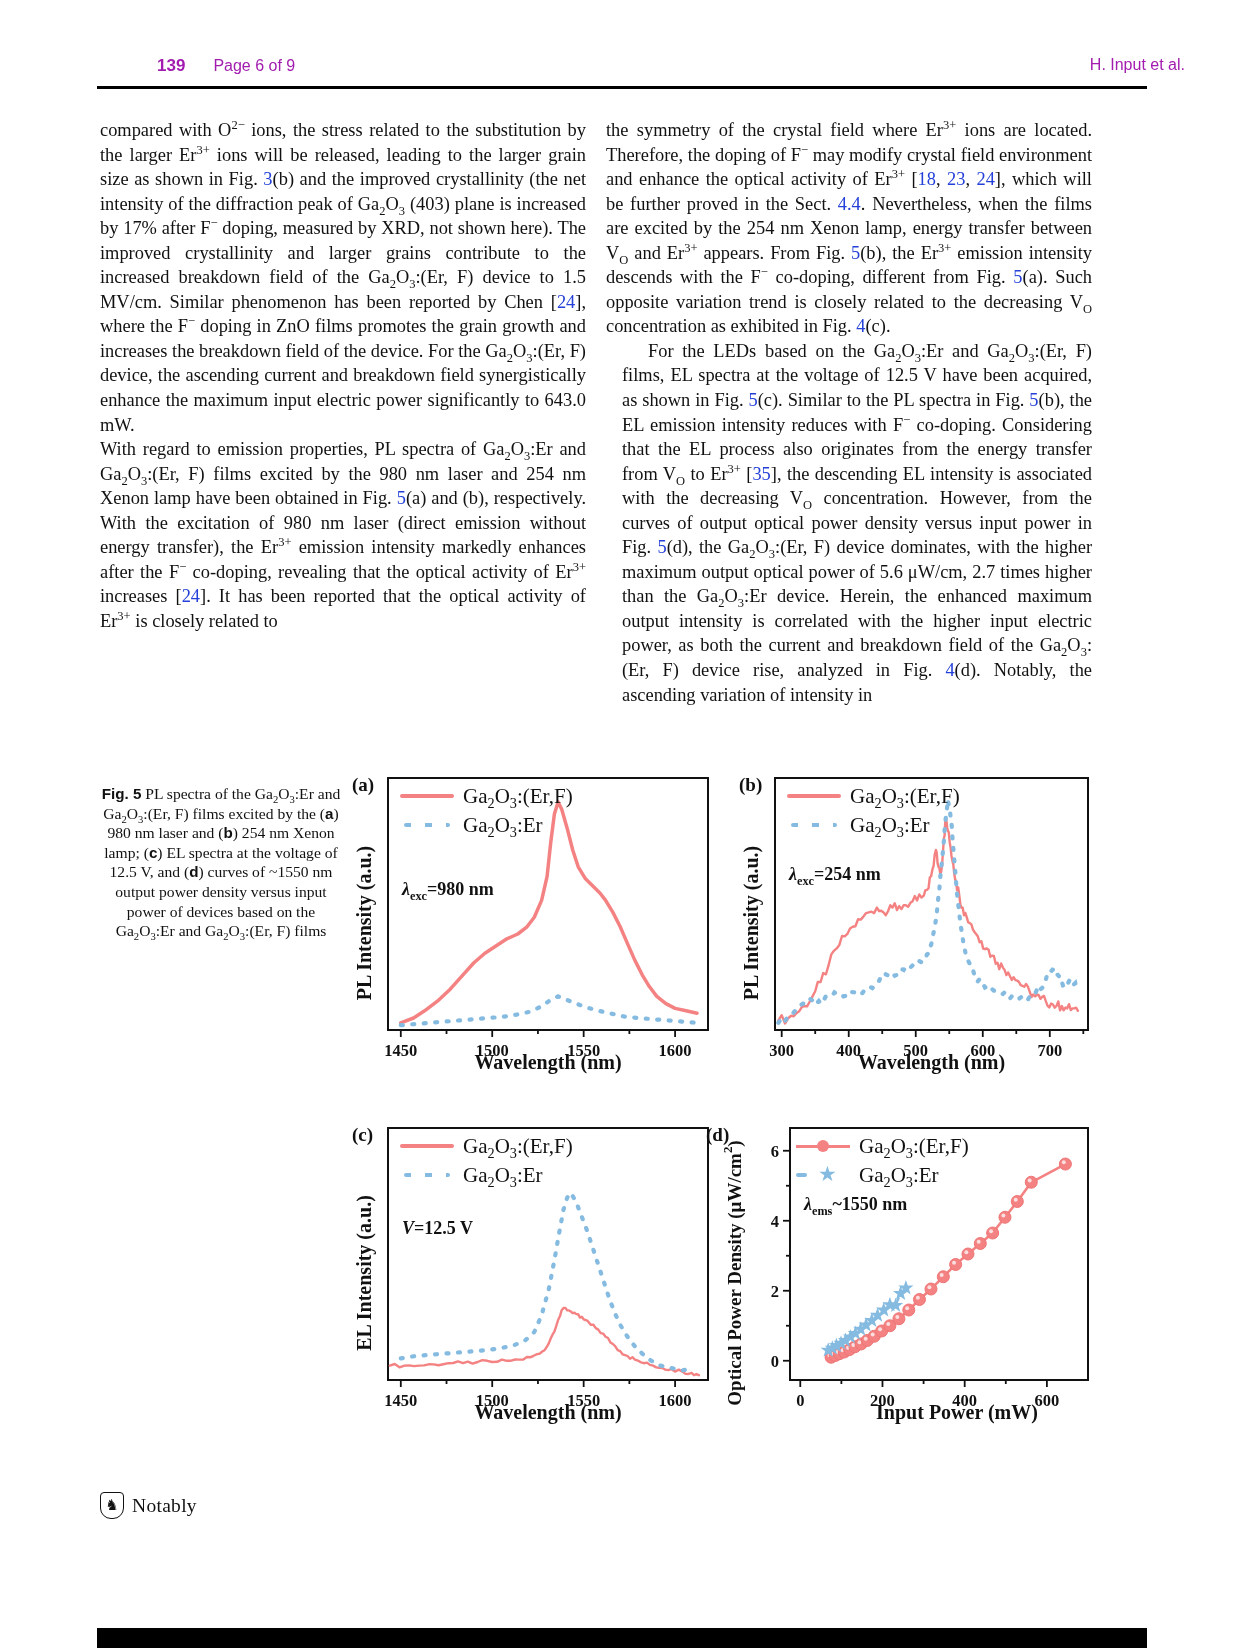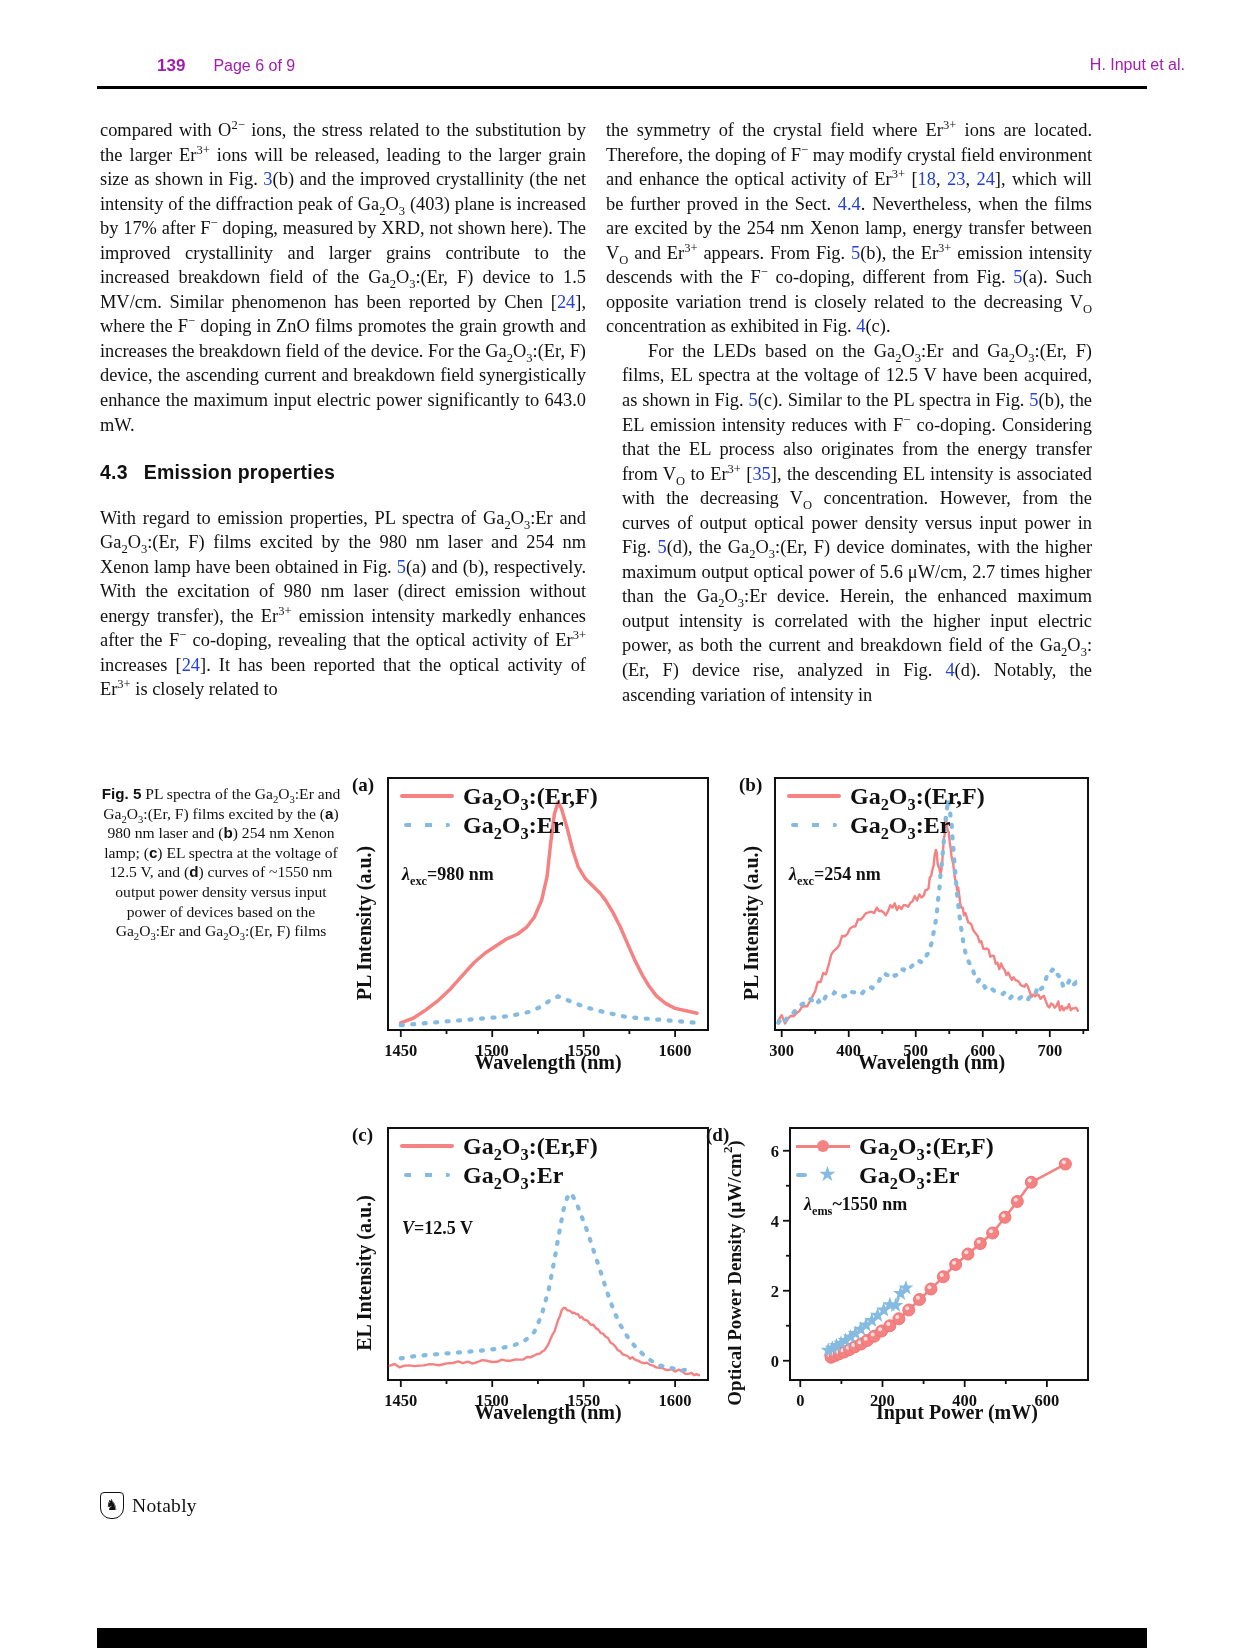--- a/index.html
+++ b/index.html
@@ -51,21 +51,21 @@
        margin-top:-2.1px;border-radius:3px;
        background:repeating-linear-gradient(90deg,var(--c) 0 7px,transparent 7px 21px);}
   .ls-circle::before{content:"";position:absolute;left:0;right:0;top:50%;height:3px;
        margin-top:-1.5px;background:var(--c);}
   .ls-circle::after{content:"";position:absolute;left:50%;top:50%;width:12px;height:12px;
        transform:translate(-50%,-50%);border-radius:50%;background:var(--c);}
   .ls-dashstar::before{content:"";position:absolute;left:0;top:50%;width:11px;height:4px;
        margin-top:-2px;background:var(--c);border-radius:2px;}
   .ls-dashstar .star{position:absolute;left:22px;top:50%;transform:translateY(-54%);
        color:var(--c);font-size:21px;font-style:normal;}
-  .lg-lbl{font-weight:bold;font-size:24px;white-space:nowrap;}
+  .lg-lbl{font-weight:normal;font-size:21px;white-space:nowrap;}
   
   .springer{position:absolute;left:100px;top:1492px;display:flex;align-items:center;gap:8px;
        font-size:19.5px;letter-spacing:.3px;}
   .springer .mark{width:22px;height:25px;border:1.8px solid #111;
        border-radius:4px 4px 11px 11px;display:flex;align-items:center;justify-content:center;
        font-size:15px;line-height:1;}
   .bottombar{position:absolute;left:97px;top:1628px;width:1050px;height:20px;background:#000;}
 </style>
 </head>
 <body>
@@ -73,21 +73,20 @@
 <div class="page">
 
   <div class="hdr">
     <span class="artnum">139</span><span>Page 6 of 9</span>
     <span class="authors">H. Input et al.</span>
   </div>
   <div class="rule"></div>
 
   <div class="col col-left">
     <p>compared with O<sup>2−</sup> ions, the stress related to the substitution by the larger Er<sup>3+</sup> ions will be released, leading to the larger grain size as shown in Fig. <span class="ref">3</span>(b) and the improved crystallinity (the net intensity of the diffraction peak of Ga<sub>2</sub>O<sub>3</sub> (403) plane is increased by 17% after F<sup>−</sup> doping, measured by XRD, not shown here). The improved crystallinity and larger grains contribute to the increased breakdown field of the Ga<sub>2</sub>O<sub>3</sub>:(Er, F) device to 1.5 MV/cm. Similar phenomenon has been reported by Chen [<span class="ref">24</span>], where the F<sup>−</sup> doping in ZnO films promotes the grain growth and increases the breakdown field of the device. For the Ga<sub>2</sub>O<sub>3</sub>:(Er, F) device, the ascending current and breakdown field synergistically enhance the maximum input electric power significantly to 643.0 mW.</p>
-    <h2 class="heading"><span class="hnum">4.3</span><span>Emission properties</span></h2>
     <p>With regard to emission properties, PL spectra of Ga<sub>2</sub>O<sub>3</sub>:Er and Ga<sub>2</sub>O<sub>3</sub>:(Er, F) films excited by the 980 nm laser and 254 nm Xenon lamp have been obtained in Fig. <span class="ref">5</span>(a) and (b), respectively. With the excitation of 980 nm laser (direct emission without energy transfer), the Er<sup>3+</sup> emission intensity markedly enhances after the F<sup>−</sup> co-doping, revealing that the optical activity of Er<sup>3+</sup> increases [<span class="ref">24</span>]. It has been reported that the optical activity of Er<sup>3+</sup> is closely related to</p>
   </div>
 
   <div class="col col-right">
     <p>the symmetry of the crystal field where Er<sup>3+</sup> ions are located. Therefore, the doping of F<sup>−</sup> may modify crystal field environment and enhance the optical activity of Er<sup>3+</sup> [<span class="ref">18</span>, <span class="ref">23</span>, <span class="ref">24</span>], which will be further proved in the Sect. <span class="ref">4.4</span>. Nevertheless, when the films are excited by the 254 nm Xenon lamp, energy transfer between V<sub>O</sub> and Er<sup>3+</sup> appears. From Fig. <span class="ref">5</span>(b), the Er<sup>3+</sup> emission intensity descends with the F<sup>−</sup> co-doping, different from Fig. <span class="ref">5</span>(a). Such opposite variation trend is closely related to the decreasing V<sub>O</sub> concentration as exhibited in Fig. <span class="ref">4</span>(c).</p>
     <p class="indent">For the LEDs based on the Ga<sub>2</sub>O<sub>3</sub>:Er and Ga<sub>2</sub>O<sub>3</sub>:(Er, F) films, EL spectra at the voltage of 12.5 V have been acquired, as shown in Fig. <span class="ref">5</span>(c). Similar to the PL spectra in Fig. <span class="ref">5</span>(b), the EL emission intensity reduces with F<sup>−</sup> co-doping. Considering that the EL process also originates from the energy transfer from V<sub>O</sub> to Er<sup>3+</sup> [<span class="ref">35</span>], the descending EL intensity is associated with the decreasing V<sub>O</sub> concentration. However, from the curves of output optical power density versus input power in Fig. <span class="ref">5</span>(d), the Ga<sub>2</sub>O<sub>3</sub>:(Er, F) device dominates, with the higher maximum output optical power of 5.6 μW/cm, 2.7 times higher than the Ga<sub>2</sub>O<sub>3</sub>:Er device. Herein, the enhanced maximum output intensity is correlated with the higher input electric power, as both the current and breakdown field of the Ga<sub>2</sub>O<sub>3</sub>:(Er, F) device rise, analyzed in Fig. <span class="ref">4</span>(d). Notably, the ascending variation of intensity in</p>
   </div>
 
   <div class="caption"><b>Fig. 5</b>  PL spectra of the Ga<sub>2</sub>O<sub>3</sub>:Er and Ga<sub>2</sub>O<sub>3</sub>:(Er, F) films excited by the (<b>a</b>) 980 nm laser and (<b>b</b>) 254 nm Xenon lamp; (<b>c</b>) EL spectra at the voltage of 12.5 V, and (<b>d</b>) curves of ~1550 nm output power density versus input power of devices based on the Ga<sub>2</sub>O<sub>3</sub>:Er and Ga<sub>2</sub>O<sub>3</sub>:(Er, F) films</div>
 
@@ -113,21 +112,21 @@
     <div class="legend" style="left: 50px; top: 11px;">
         <div class="lg-row">
           <span class="ls ls-solid" style="--c: #F48282;"></span>
           <span class="lg-lbl">Ga<sub>2</sub>O<sub>3</sub>:(Er,F)</span>
         </div>
         <div class="lg-row">
           <span class="ls ls-dots" style="--c: #85BBE0;"></span>
           <span class="lg-lbl">Ga<sub>2</sub>O<sub>3</sub>:Er</span>
         </div>
       </div>
-    <div class="annotation" style="left: 52px; top: 92px; text-align: right;"><i>λ</i><sub>exc</sub>=980 nm</div>
+    <div class="annotation" style="left: 52px; top: 107px; text-align: right;"><i>λ</i><sub>exc</sub>=980 nm</div>
     <div class="xlabel" style="left: 198px;">Wavelength (nm)</div>
   </div>
 
   <div class="chart chart-b">
       <svg width="357" height="302">
         <rect x="38" y="6" width="313" height="252" fill="none" stroke="#111" stroke-width="2"></rect>
         <line x1="44.70235546038544" y1="258" x2="44.70235546038544" y2="265" stroke="#111" stroke-width="1.8"></line>
         <text x="44.70235546038544" y="284" text-anchor="middle" font-family="Liberation Serif, serif" font-weight="bold" font-size="16.5" fill="#111">300</text>
         <line x1="111.72591006423983" y1="258" x2="111.72591006423983" y2="265" stroke="#111" stroke-width="1.8"></line>
         <text x="111.72591006423983" y="284" text-anchor="middle" font-family="Liberation Serif, serif" font-weight="bold" font-size="16.5" fill="#111">400</text>

